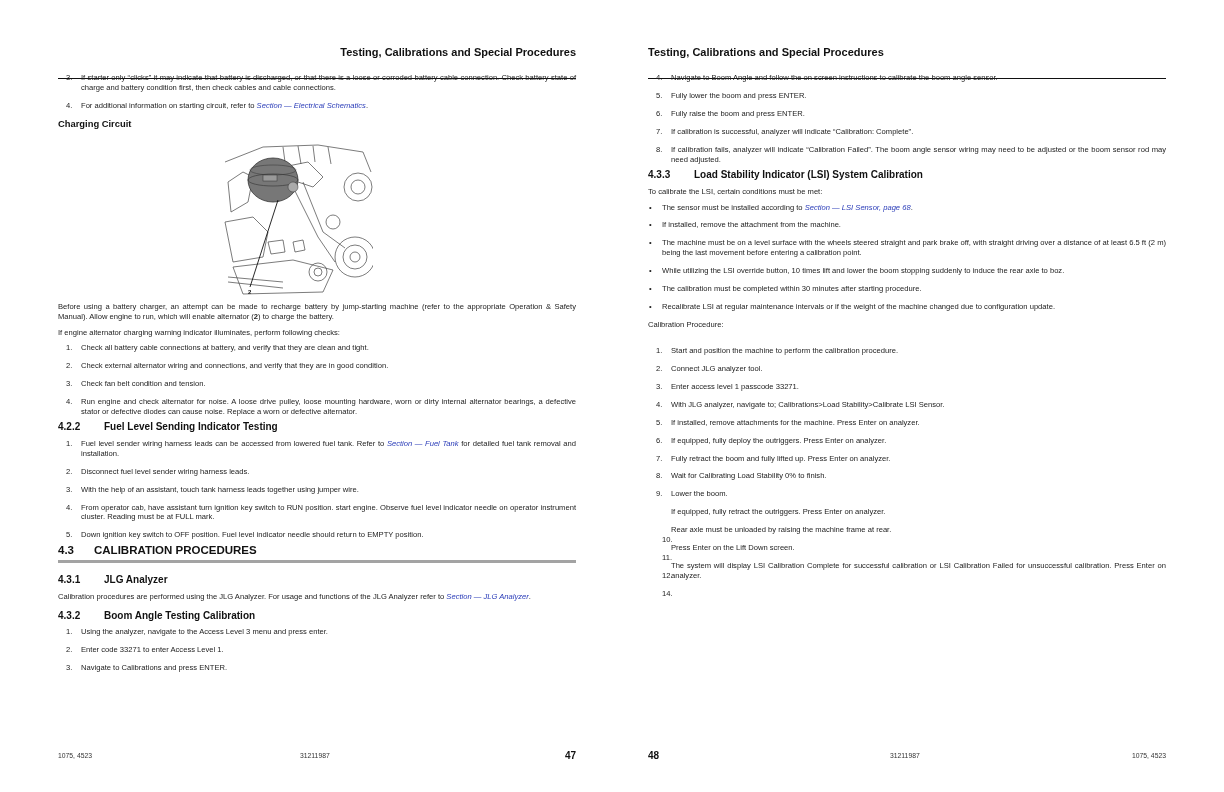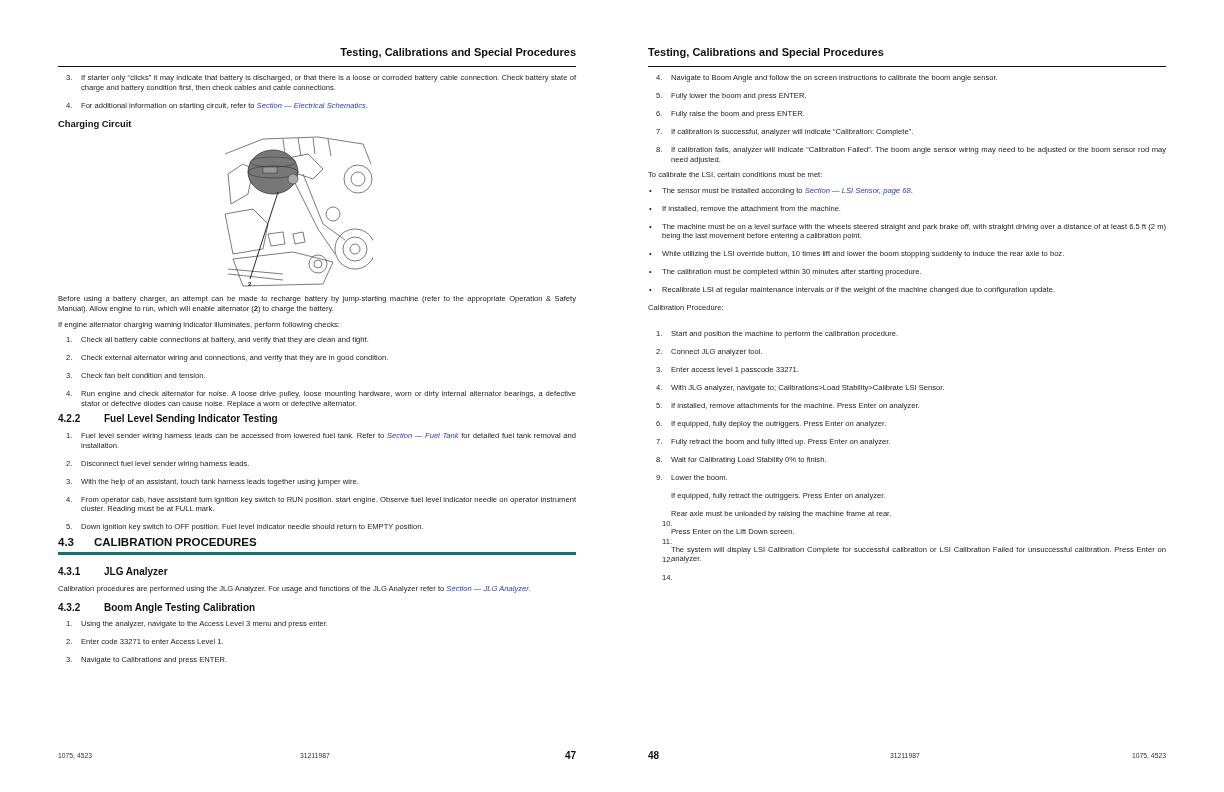--- a/index.html
+++ b/index.html
@@ -2,38 +2,38 @@
 <html><head>
 <meta charset="utf-8">
 <style>
   html, body { margin:0; padding:0; background:#ffffff; }
   body { width:1224px; height:792px; position:relative; overflow:hidden;
          font-family:"Liberation Sans", sans-serif; color:#222; }
   .page { position:absolute; top:0; width:518px; height:792px; }
   .page.left { left:58px; }
   .page.right { left:648px; }
   .run-head { position:absolute; top:46px; left:0; right:0; font-weight:bold;
-              font-size:11px; color:#111; padding-bottom:8px; border-bottom:1px solid #111; }
+              font-size:11px; color:#111; padding-bottom:20px; border-bottom:1px solid #111; }
   .left .run-head { text-align:right; }
   .right .run-head { text-align:left; }
   .content { position:absolute; left:0; right:0; font-size:7.6px; line-height:9.6px; }
   .left .content { top:73px; }
   .right .content { top:73px; }
   p { margin:0 0 6.2px 0; text-align:justify; }
   ol, ul { margin:0; padding:0; list-style:none; }
   li { position:relative; padding-left:23px; margin-bottom:8.4px; text-align:justify; }
   li .num { position:absolute; left:8px; top:0; }
   li .num.wide { left:14px;margin-top:28px; }
   ul li .num { left:1px; }
   ul li { padding-left:14px; }
   .link { color:#2a3cb8; font-style:italic; }
-  .subhead { font-weight:bold; font-size:9.4px; margin:2px 0 6px 0; color:#111; }
+  .subhead { font-weight:bold; font-size:9.4px; margin:2px 0 14px 0; color:#111; }
   h3 { font-size:10px; margin:0 0 7px 0; color:#111; display:flex; }
   h3 .n { width:46px; }
-  h2 { font-size:11.5px; margin:0; color:#111; display:flex; padding-bottom:5px; border-bottom:3px solid #0f766e; margin-bottom:9px; }
+  h2 { font-size:11.5px; margin:0; color:#111; display:flex; padding-bottom:5px; border-bottom:3px solid #a3a3a3; margin-bottom:9px; }
   h2 .n { width:36px; }
   .figure { margin:4px auto 6px auto; width:150px; height:154px; position:relative; left:-19px; }
   .figure svg { display:block; }
   .footer { position:absolute; top:752px; left:0; right:0; font-size:6.8px; color:#333; }
   .footer .pg { font-weight:bold; font-size:10px; color:#111; position:absolute; top:-2px; }
   .footer .a, .footer .b { position:absolute; top:0; }
   .bold { font-weight:bold; }
 </style>
 </head>
 <body>
@@ -137,20 +137,24 @@
   <div class="run-head">Testing, Calibrations and Special Procedures</div>
   <div class="content">
     <ol>
       <li><span class="num">4.</span><span>Navigate to Boom Angle and follow the on screen instructions to calibrate the boom angle sensor.</span></li>
       <li><span class="num">5.</span><span>Fully lower the boom and press ENTER.</span></li>
       <li><span class="num">6.</span><span>Fully raise the boom and press ENTER.</span></li>
       <li><span class="num">7.</span><span>If calibration is successful, analyzer will indicate “Calibration: Complete”.</span></li>
       <li style="margin-bottom:6px"><span class="num">8.</span><span>If calibration fails, analyzer will indicate “Calibration Failed”. The boom angle sensor wiring may need to be adjusted or the boom sensor rod may need adjusted.</span></li>
     </ol>
 
+    <h3>
+        <span class="n">4.3.3</span>
+        <span>Load Stability Indicator (LSI) System Calibration</span>
+      </h3>
     <p>To calibrate the LSI, certain conditions must be met:</p>
 
     <ul>
       <li><span class="num">•</span><span>The sensor must be installed according to </span><span class="link">Section — LSI Sensor, page 68</span><span>.</span></li>
       <li><span class="num">•</span><span>If installed, remove the attachment from the machine.</span></li>
       <li><span class="num">•</span><span>The machine must be on a level surface with the wheels steered straight and park brake off, with straight driving over a distance of at least 6.5 ft (2 m) being the last movement before entering a calibration point.</span></li>
       <li><span class="num">•</span><span>While utilizing the LSI override button, 10 times lift and lower the boom stopping suddenly to induce the rear axle to boz.</span></li>
       <li><span class="num">•</span><span>The calibration must be completed within 30 minutes after starting procedure.</span></li>
       <li><span class="num">•</span><span>Recalibrate LSI at regular maintenance intervals or if the weight of the machine changed due to configuration update.</span></li>
     </ul>

